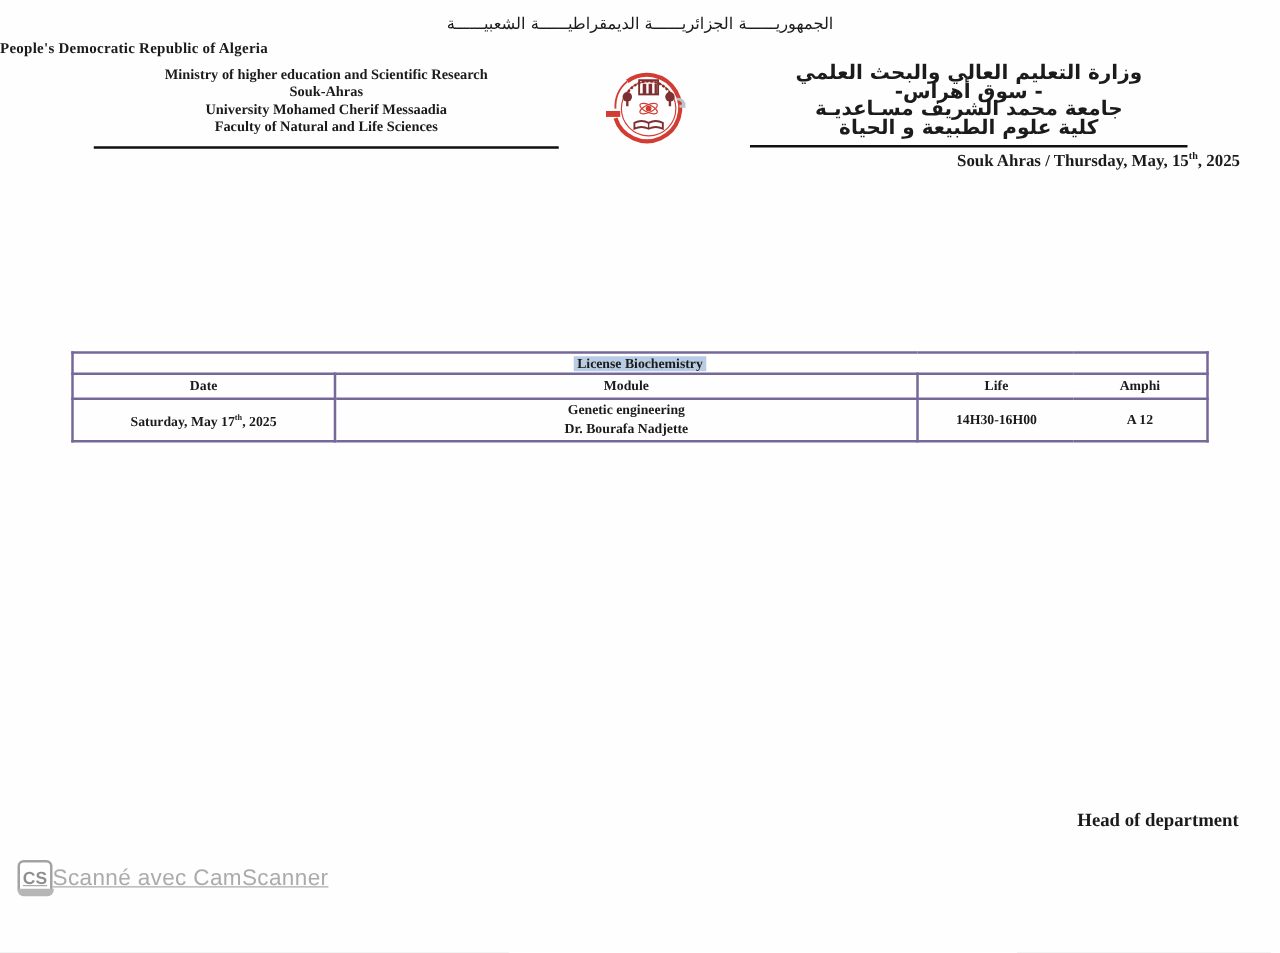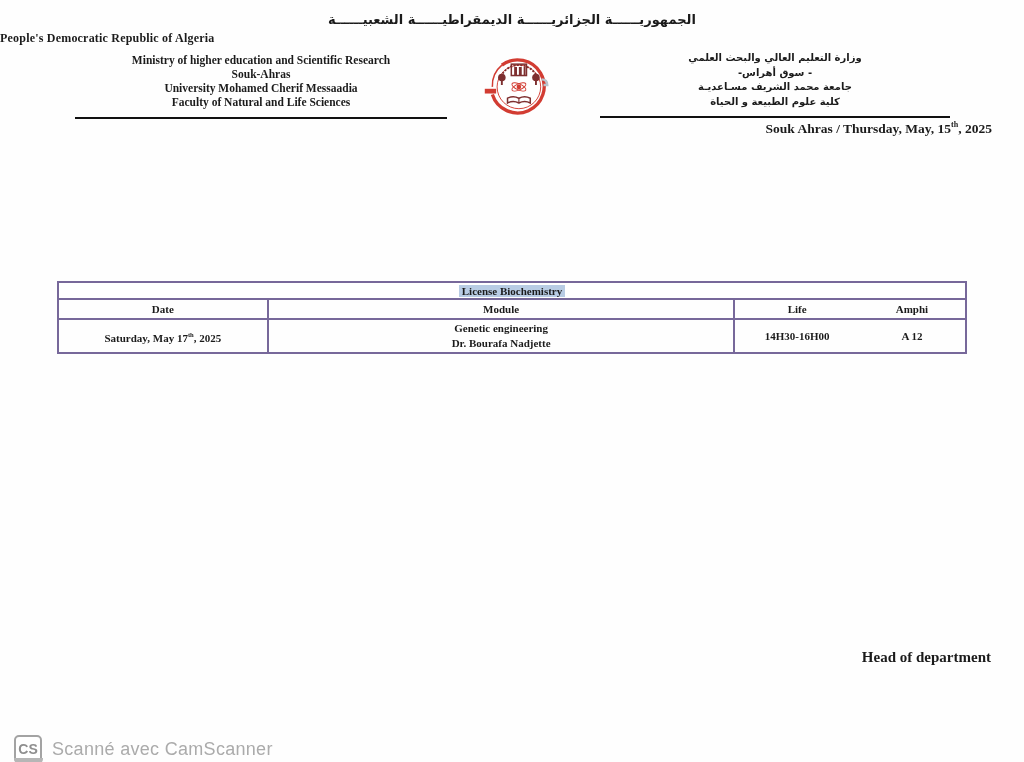--- a/index.html
+++ b/index.html
@@ -18,37 +18,37 @@
     font-family:"Liberation Serif","DejaVu Serif",serif;
     color:#1b1b1b;
     overflow:hidden;
     margin:0 auto;
   }
   
   .title-ar{
     position:absolute;top:12px;left:0;right:0;
     text-align:center;direction:rtl;
     font-family:"DejaVu Sans",sans-serif;
-    font-weight:bold;font-size:13px;
+    font-weight:normal;font-size:13px;
   }
   .title-en{
     position:absolute;top:31px;left:0;right:20px;
     text-align:left;font-weight:bold;font-size:12px;
     letter-spacing:.2px;
   }
   
   .hdr-left{
     position:absolute;top:53px;left:75px;width:372px;
     text-align:center;font-weight:bold;font-size:11.5px;line-height:14px;
   }
   .hdr-right{
     position:absolute;top:51px;left:600px;width:350px;
     text-align:center;direction:rtl;
     font-family:"DejaVu Sans",sans-serif;
-    font-weight:bold;font-size:10px;line-height:14.5px;
+    font-weight:bold;font-size:16px;line-height:14.5px;
   }
   .rule{position:absolute;height:2px;background:#111;}
   .rule-left{top:117px;left:75px;width:372px;}
   .rule-right{top:116px;left:600px;width:350px;}
   .dateline{
     position:absolute;top:120px;right:32px;
     font-weight:bold;font-size:13.5px;
   }
   sup{font-size:.6em;}
   
@@ -74,24 +74,25 @@
   .exam-table .t-data td{height:34px;line-height:15px;}
   .no-r{border-right:none !important;}
   .no-l{border-left:none !important;}
   
   .signature{
     position:absolute;top:649px;right:33px;
     font-weight:bold;font-size:15px;
   }
   
   .watermark{
-    position:absolute;left:14px;top:735px;
-    display:flex;align-items:center;gap:10px;
+    position:absolute;left:14px;top:688px;
+    display:flex;align-items:center;
     font-family:"Liberation Sans","DejaVu Sans",sans-serif;
     color:#ababab;
+    text-decoration:underline;
   }
   .cs-badge{
     width:28px;height:28px;border:2.5px solid #a3a3a3;border-radius:5px;
     display:flex;align-items:center;justify-content:center;
     font-weight:bold;font-size:14px;color:#8f8f8f;
     position:relative;background:#fff;
   }
   .cs-badge::after{
     content:"";position:absolute;left:-2.5px;right:-2.5px;bottom:-2.5px;
     height:6px;background:#b6b6b6;border-radius:0 0 5px 5px;

